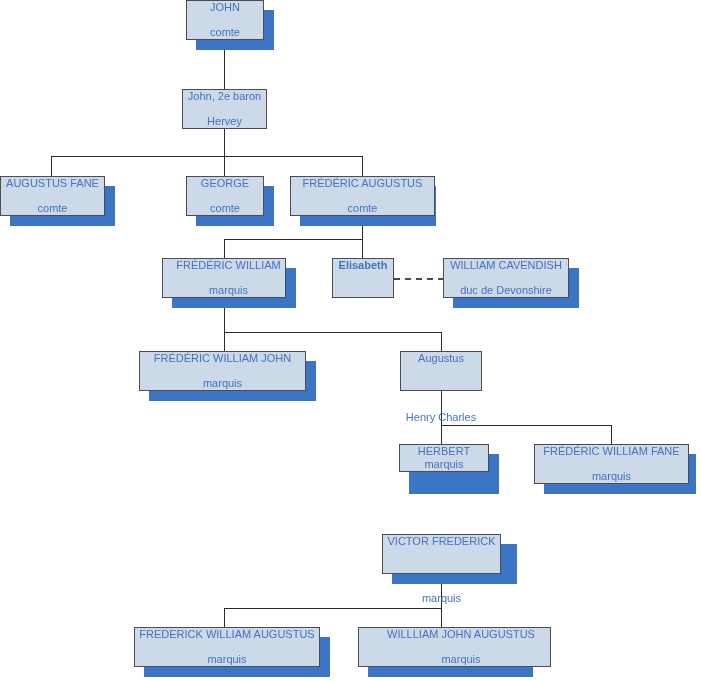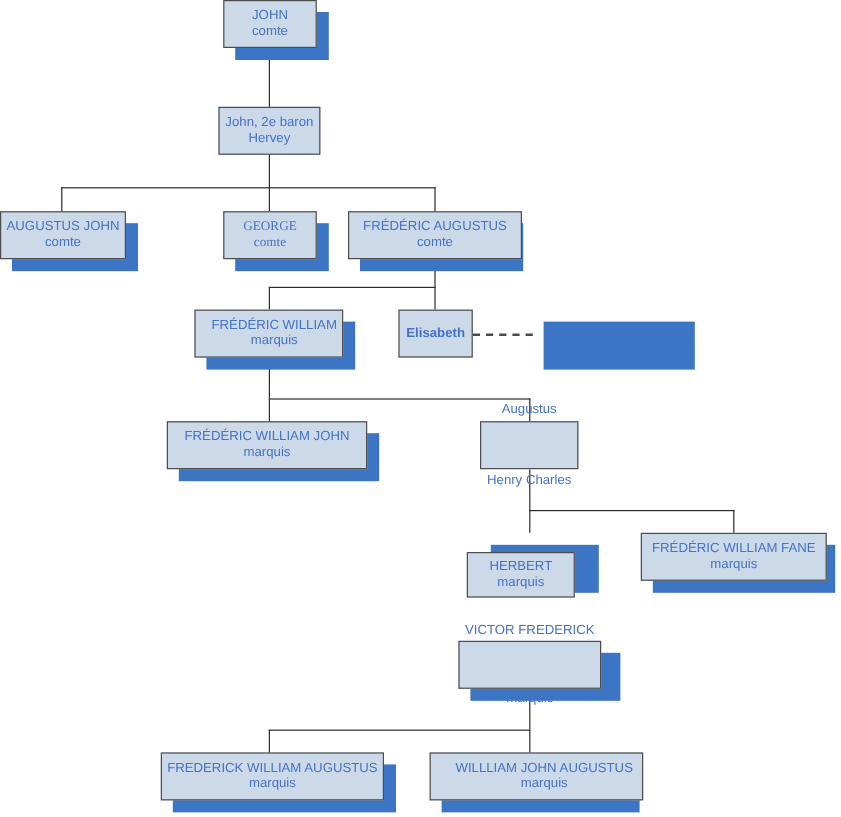--- a/index.html
+++ b/index.html
@@ -54,21 +54,21 @@
     display: block;
     white-space: nowrap;
   }
   
   .shadow {
     position: absolute;
     background: #3c75c4;
     z-index: 1;
   }
   
-  .s11 { font-size: 11px; }
+  .s11 { font-size: 11px; justify-content: space-between; }
 </style>
 </head>
 <body>
 
 <div id="diagram">
 
   <div class="line v" style="left:224px; top:40px; height:50px;"></div>
 
   <div class="line v" style="left:224px; top:128px; height:28px;"></div>
   <div class="line h" style="left:51px; top:156px; width:312px;"></div>
@@ -115,72 +115,76 @@
     <span class="nm">JOHN</span>
     <span class="ttl">comte</span>
   </div>
 
   <div class="node s11" style="left:182px; top:89px; width:85px; height:40px;">
     <span class="nm">John, 2e baron</span>
     <span class="ttl">Hervey</span>
   </div>
 
   <div class="node s11" style="left:0px; top:176px; width:105px; height:40px;">
-    <span class="nm">AUGUSTUS JOHN</span>
+    <span class="nm">AUGUSTUS FANE</span>
     <span class="ttl">comte</span>
   </div>
 
-  <div class="node s11" style="left:186px; top:176px; width:78px; height:40px;font-family:Liberation Serif, serif;">
+  <div class="node s11" style="left:186px; top:176px; width:78px; height:40px;">
     <span class="nm">GEORGE</span>
     <span class="ttl">comte</span>
   </div>
 
   <div class="node s11" style="left:290px; top:176px; width:145px; height:40px;">
     <span class="nm">FRÉDÉRIC AUGUSTUS</span>
     <span class="ttl">comte</span>
   </div>
 
   <div class="node s11" style="left:162px; top:258px; width:124px; height:40px;padding-left:12px;">
     <span class="nm">FRÉDÉRIC WILLIAM</span>
     <span class="ttl">marquis</span>
   </div>
 
   <div class="node s11" style="left:332px; top:258px; width:62px; height:40px;font-weight:bold;">
     <span class="nm">Elisabeth</span>
   </div>
 
+  <div class="node s11" style="left:443px; top:258px; width:126px; height:40px;">
+    <span class="nm">WILLIAM CAVENDISH</span>
+    <span class="ttl">duc de Devonshire</span>
+  </div>
 
   <div class="node s11" style="left:139px; top:351px; width:167px; height:40px;">
     <span class="nm">FRÉDÉRIC WILLIAM JOHN</span>
     <span class="ttl">marquis</span>
   </div>
 
   <div class="node s11" style="left:400px; top:351px; width:82px; height:40px;gap:46px;">
     <span class="nm">Augustus</span>
     <span class="ttl">Henry Charles</span>
   </div>
 
-  <div class="node s11" style="left:389px; top:444px; width:90px; height:38px;margin-top:16px;">
+  <div class="node s11" style="left:399px; top:444px; width:90px; height:28px;">
     <span class="nm">HERBERT</span>
     <span class="ttl">marquis</span>
   </div>
 
   <div class="node s11" style="left:534px; top:444px; width:155px; height:40px;">
     <span class="nm">FRÉDÉRIC WILLIAM FANE</span>
     <span class="ttl">marquis</span>
   </div>
 
   <div class="node s11" style="left:382px; top:534px; width:119px; height:40px;gap:44px;">
     <span class="nm">VICTOR FREDERICK</span>
     <span class="ttl">marquis</span>
   </div>
 
   <div class="node s11" style="left:134px; top:627px; width:186px; height:40px;">
     <span class="nm">FREDERICK WILLIAM AUGUSTUS</span>
     <span class="ttl">marquis</span>
   </div>
 
-  <div class="node s11" style="left:358px; top:627px; width:178px; height:40px;padding-left:16px;">
+  <div class="node s11" style="left:358px; top:627px; width:193px; height:40px;padding-left:16px;">
     <span class="nm">WILLLIAM JOHN AUGUSTUS</span>
     <span class="ttl">marquis</span>
   </div>
 
 </div>
 
 </body></html>

